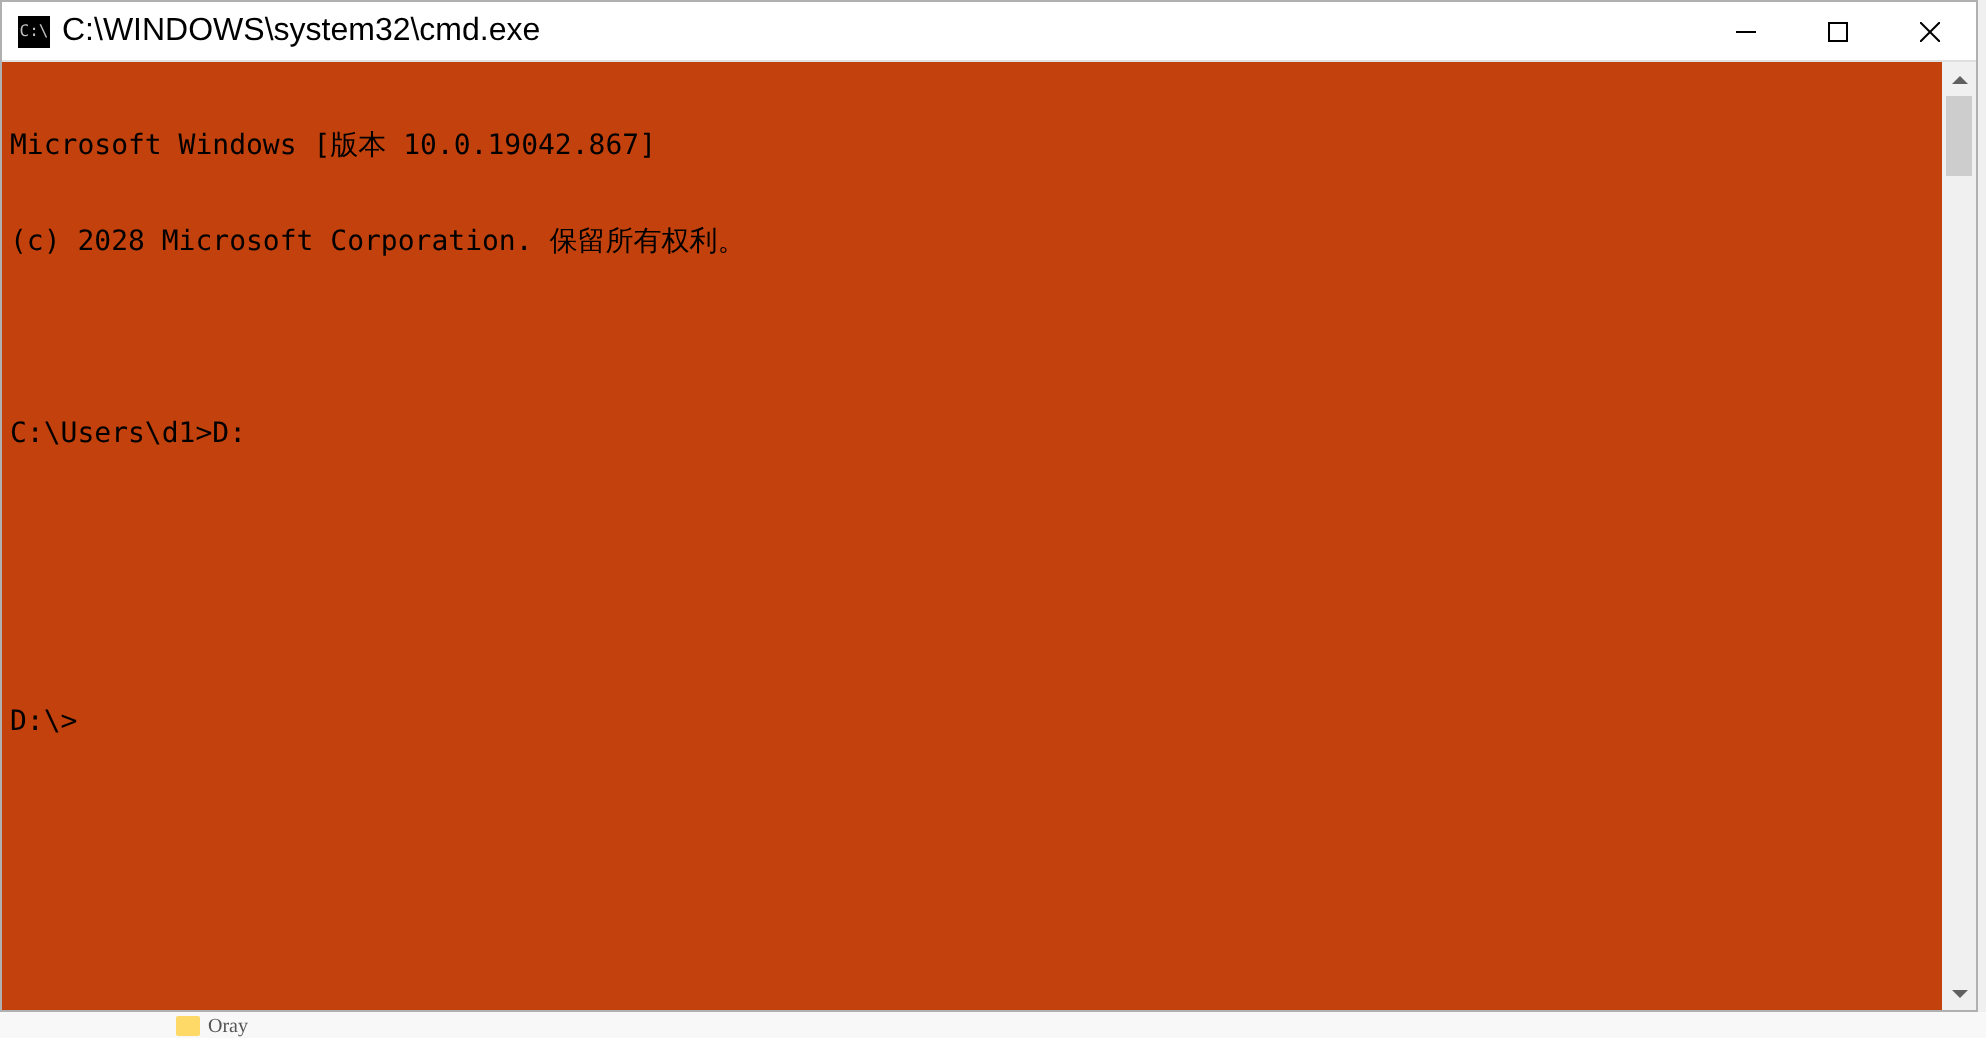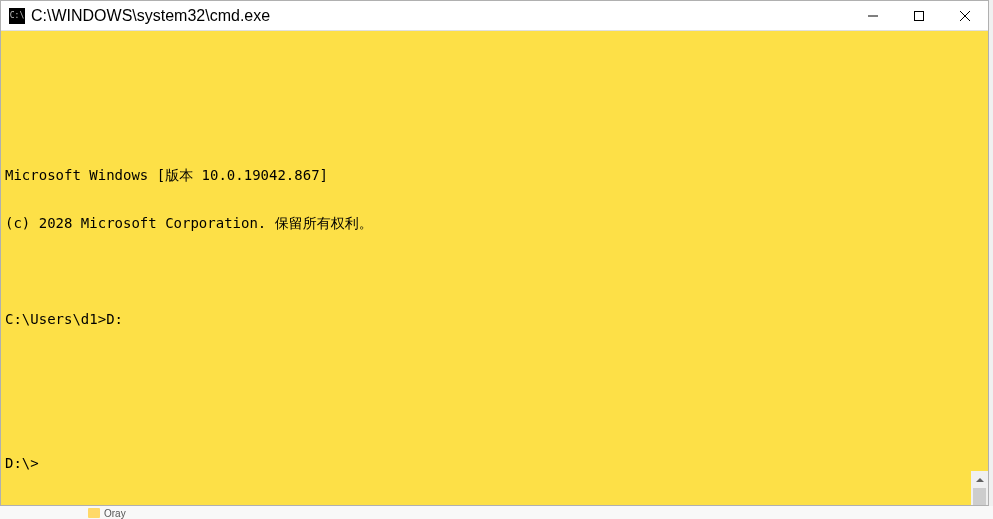--- a/index.html
+++ b/index.html
@@ -70,24 +70,23 @@
       align-items: center;
       justify-content: center;
       cursor: pointer;
     }
     .window-control svg {
       width: 10px;
       height: 10px;
     }
     .terminal-body {
       flex: 1;
-      background: #fde047;
-      display: flex;
-      overflow: hidden;
-      align-items: flex-end;
+      background: #c2410c;
+      display: flex;
+      overflow: hidden;
     }
     .terminal-content {
       flex: 1;
       padding: 2px 4px;
       font-family: 'NSimSun', 'SimSun', 'Consolas', monospace;
       font-size: 14px;
       line-height: 16px;
       color: #000000;
       white-space: pre;
       overflow: hidden;
@@ -144,21 +143,21 @@
       bottom: 1px;
       width: 12px;
       height: 10px;
       background: #ffd968;
       border-radius: 1px;
     }
     .folder-label {
       position: absolute;
       left: 104px;
       bottom: 0;
-      font-family: Liberation Sans, sans-serif;
+      font-family: Liberation Serif, serif;
       font-size: 10px;
       color: #555;
     }
   </style>
 </head>
 <body>
 
 <div class="window">
   <div class="titlebar">
     <div class="titlebar-icon">

